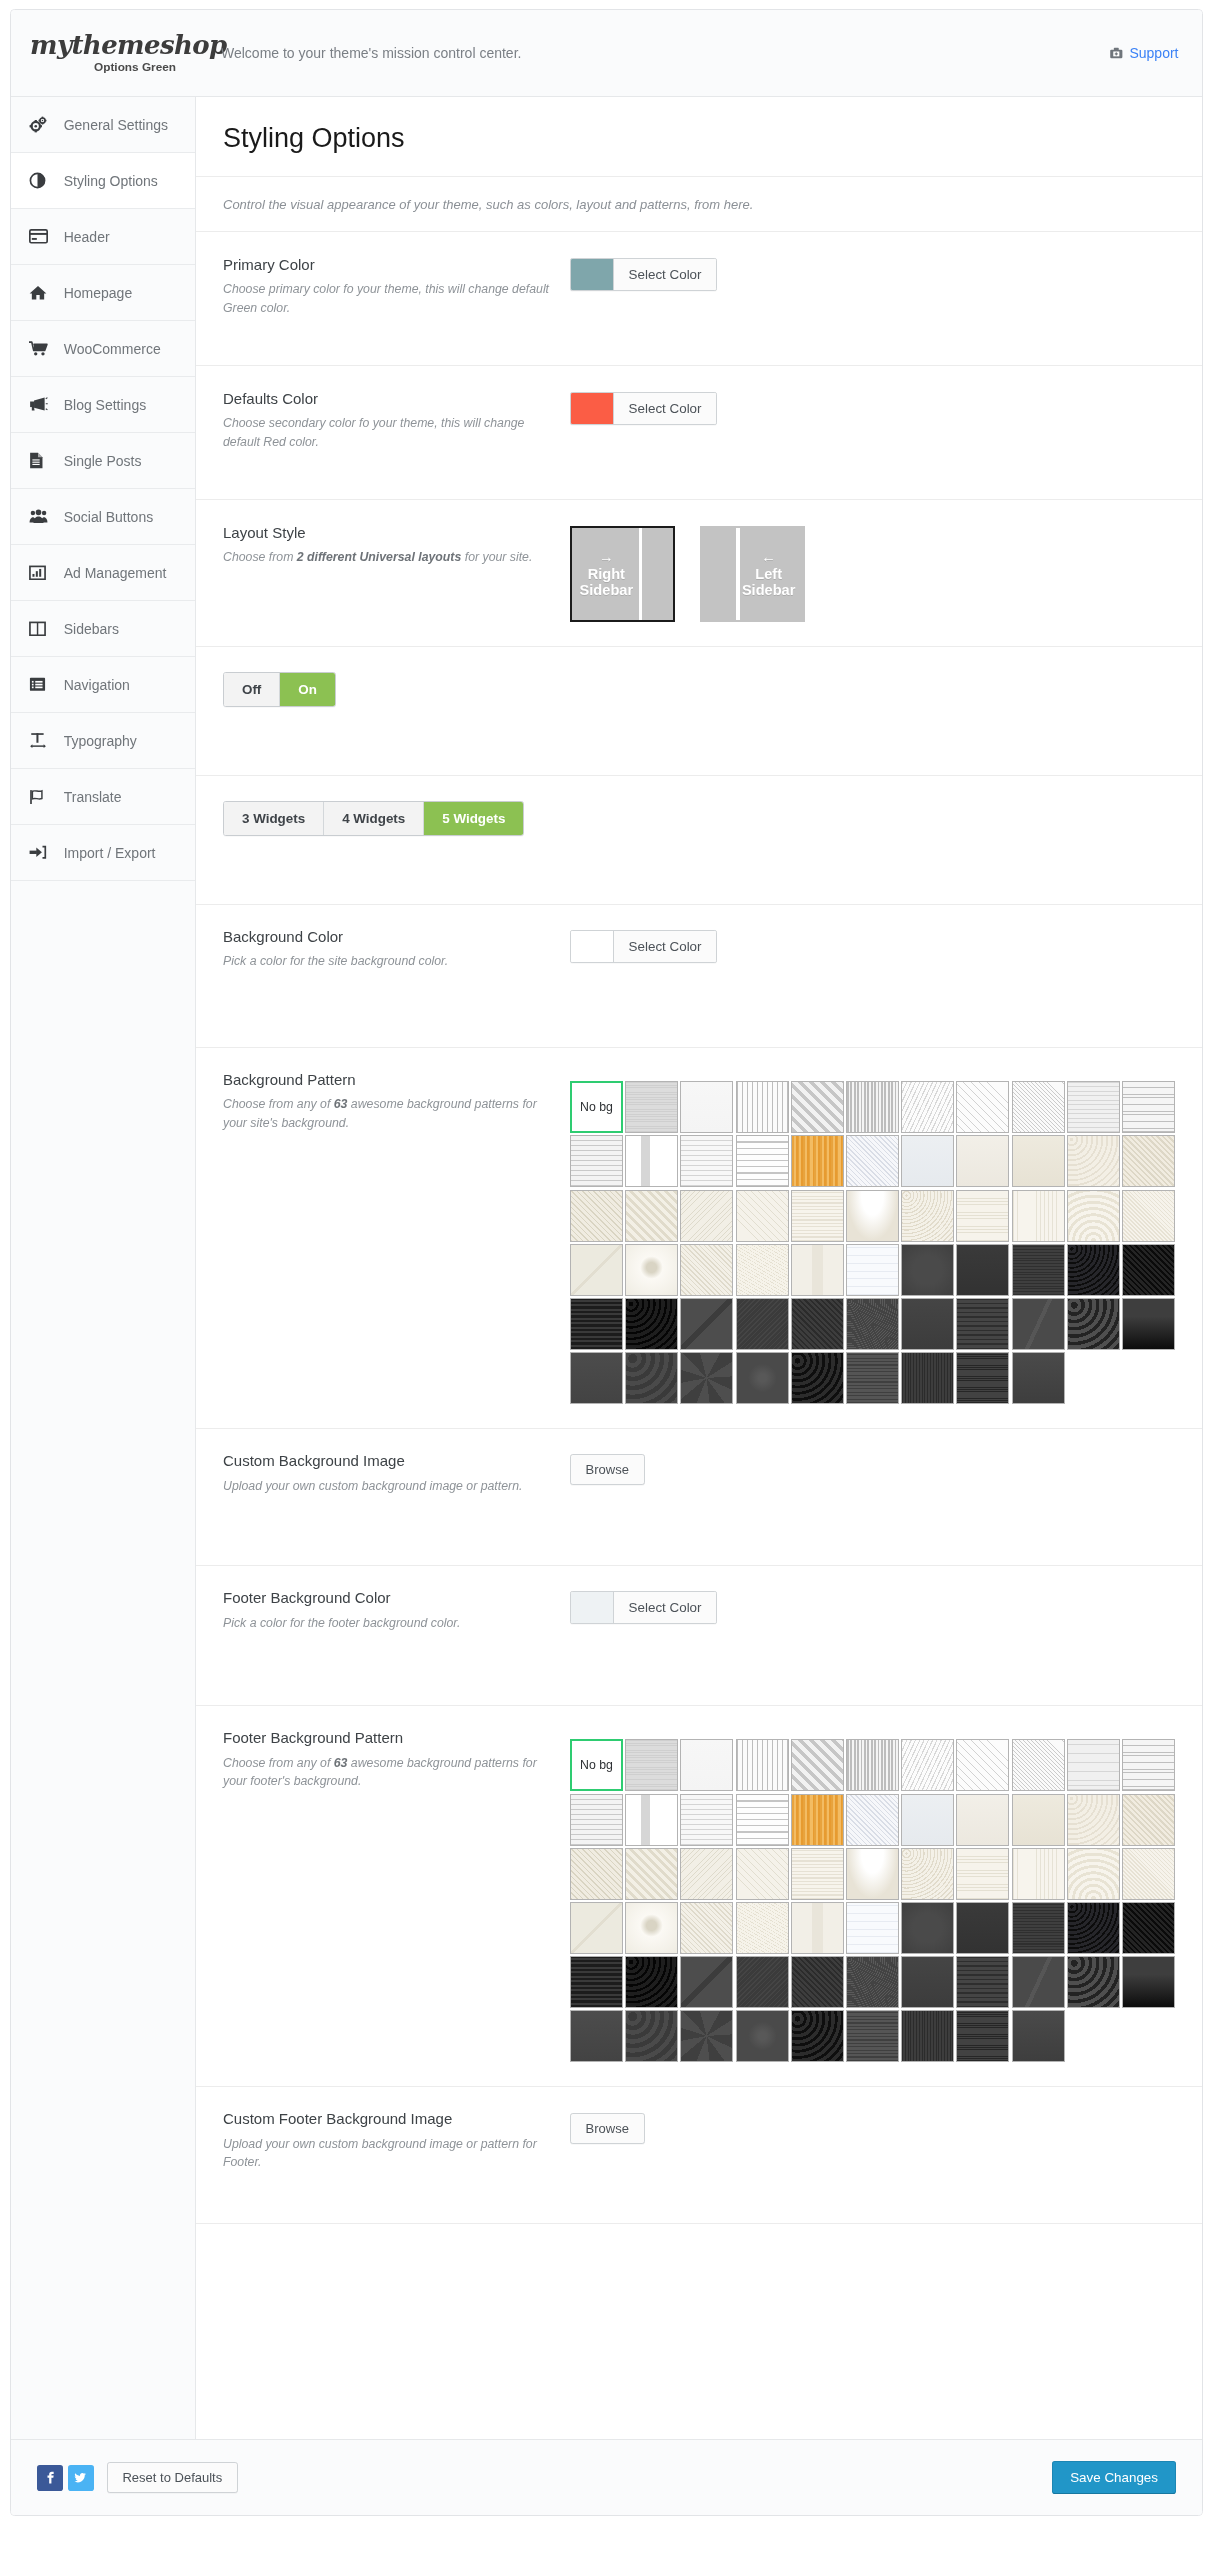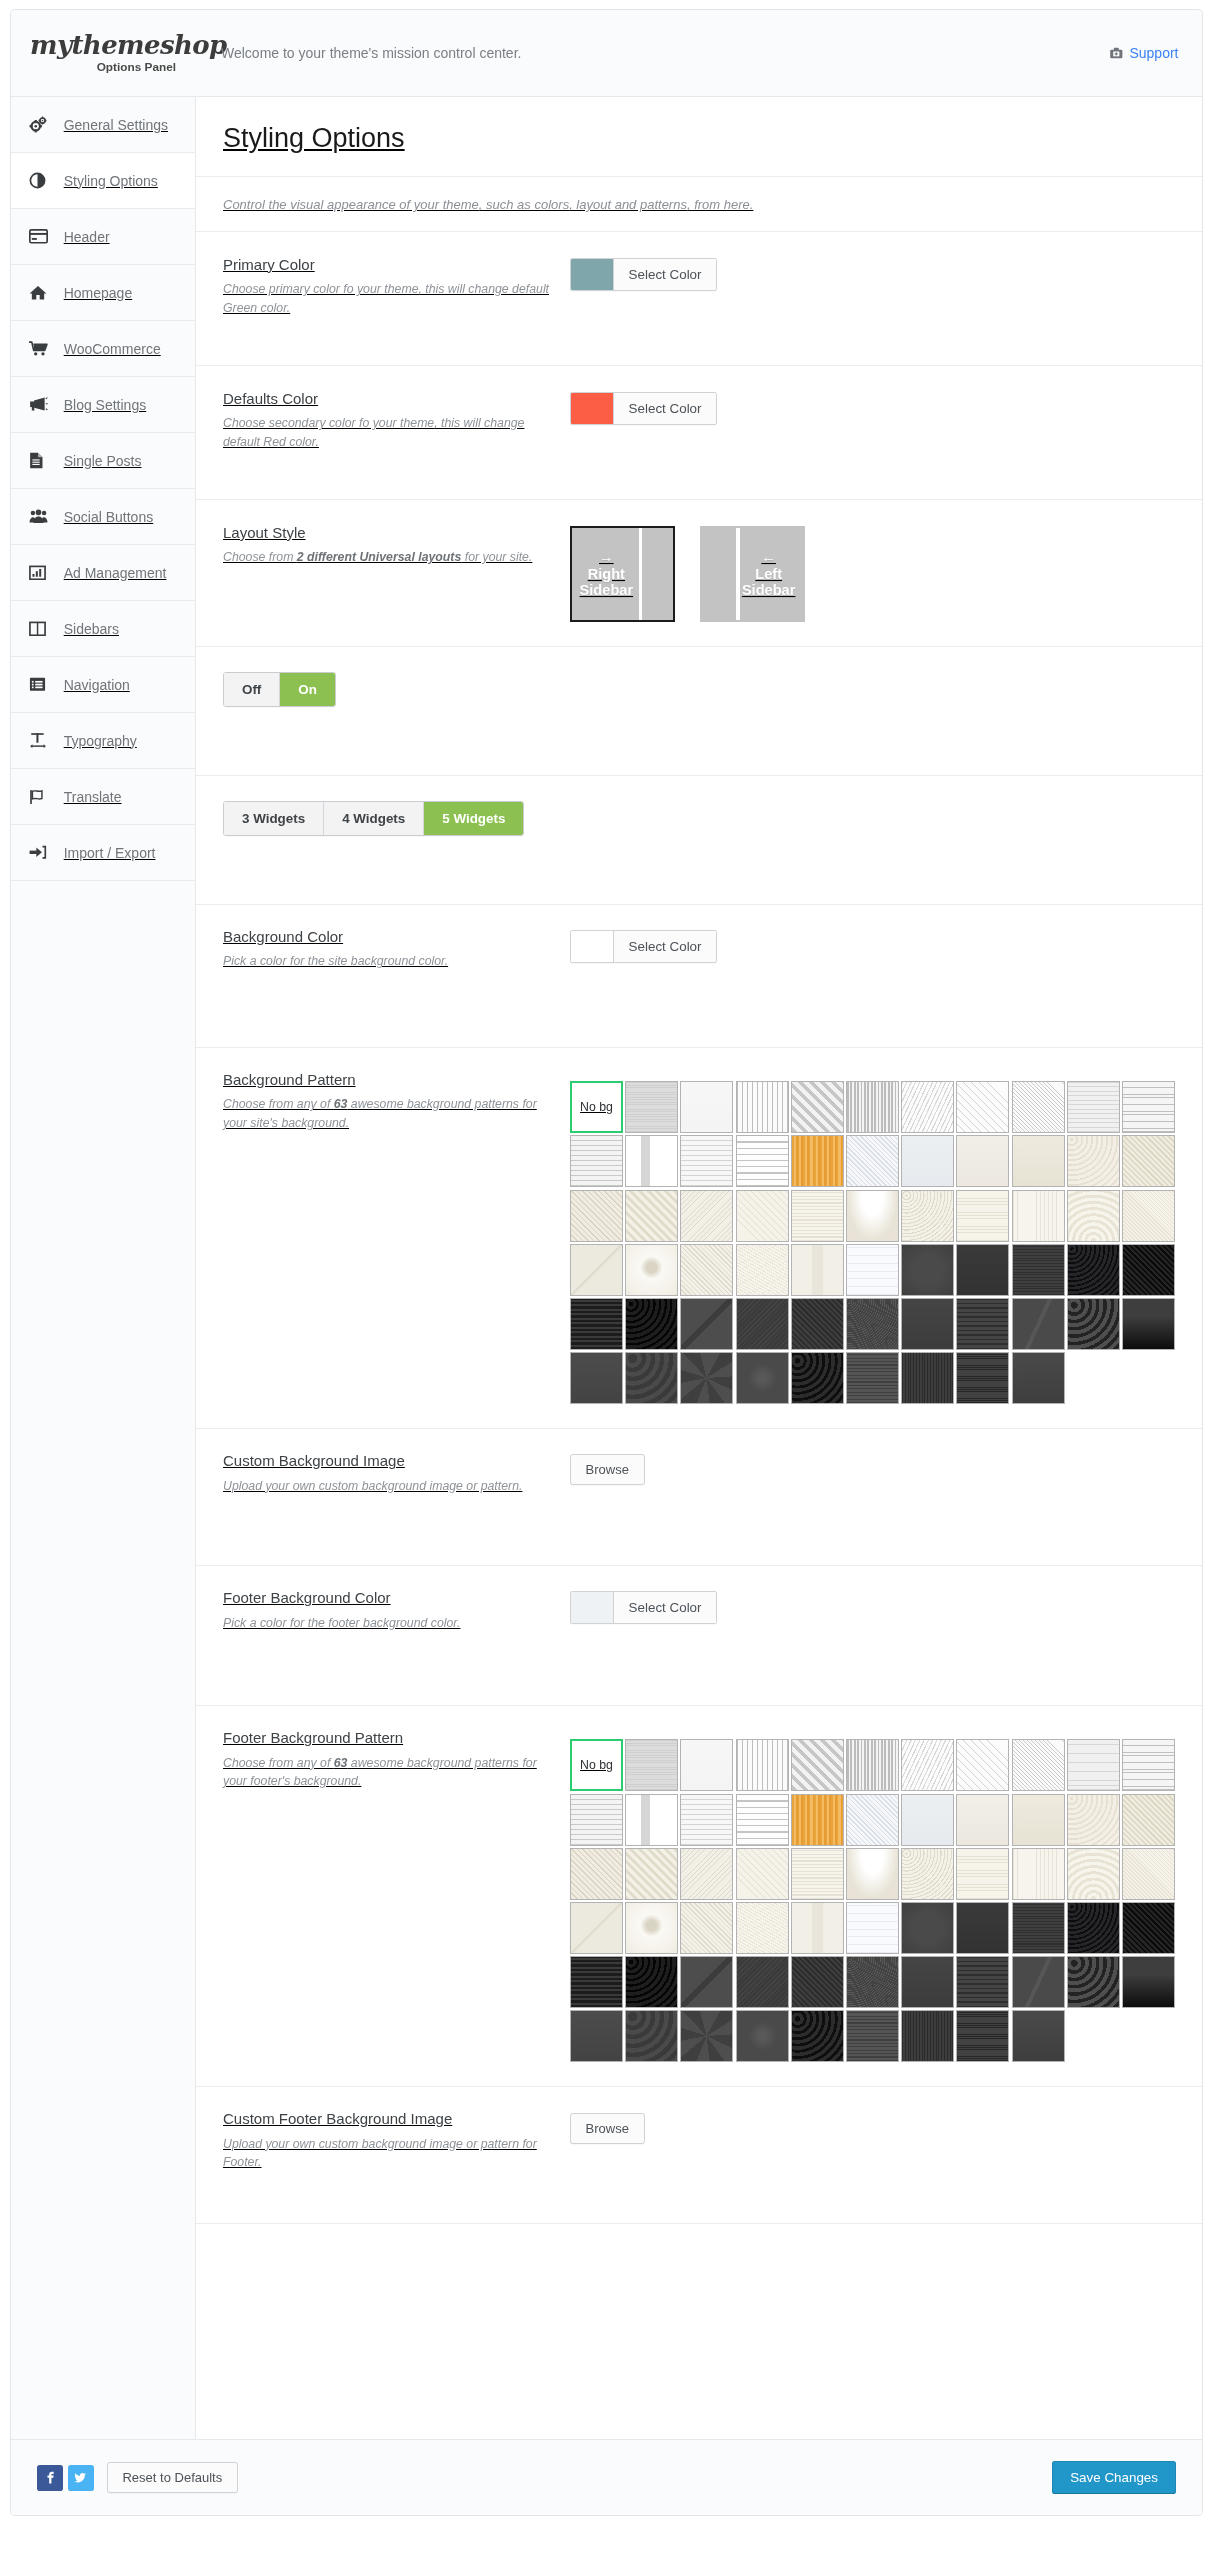--- a/index.html
+++ b/index.html
@@ -60,21 +60,21 @@
   .support-link {
     display: flex; align-items: center; gap: 6.2px;
     padding-right: 23.5px;
     font-size: 14px;
     color: #3b82f6;
     cursor: pointer;
   }
   .support-link svg { display: block; }
 
   
-  .body-split { display: flex; align-items: stretch; min-height: 2342px; text-decoration: underline; }
+  .body-split { display: flex; align-items: stretch; min-height: 2342px; }
 
   
   .sidebar {
     width: 185px; min-width: 185px;
     background: #fafbfc;
     border-right: 0.6px solid #e6e8ea;
   }
   .nav-item {
     display: flex; align-items: center;
     height: 56px;
@@ -296,21 +296,21 @@
   }
 </style>
 </head>
 <body>
 
 <div class="panel">
 
   <div class="topbar">
     <div class="brand">
       <div class="brand-name">mythemeshop</div>
-      <div class="brand-sub">Options Panel</div>
+      <div class="brand-sub">Options Green</div>
     </div>
     <div class="welcome">Welcome to your theme's mission control center.</div>
     <div class="support-link">
       <span>
         <svg width="14.6" height="14.6" viewBox="0 0 24 24">
             <rect x="2" y="6" width="20" height="14" rx="2" fill="#6f757b"></rect>
             <rect x="8" y="3" width="8" height="4" rx="1" fill="#6f757b"></rect>
             <rect x="7" y="9" width="10" height="8" fill="#ffffff"></rect>
             <rect x="11" y="10.5" width="2" height="5" fill="#6f757b"></rect>
             <rect x="9.5" y="12" width="5" height="2" fill="#6f757b"></rect>

